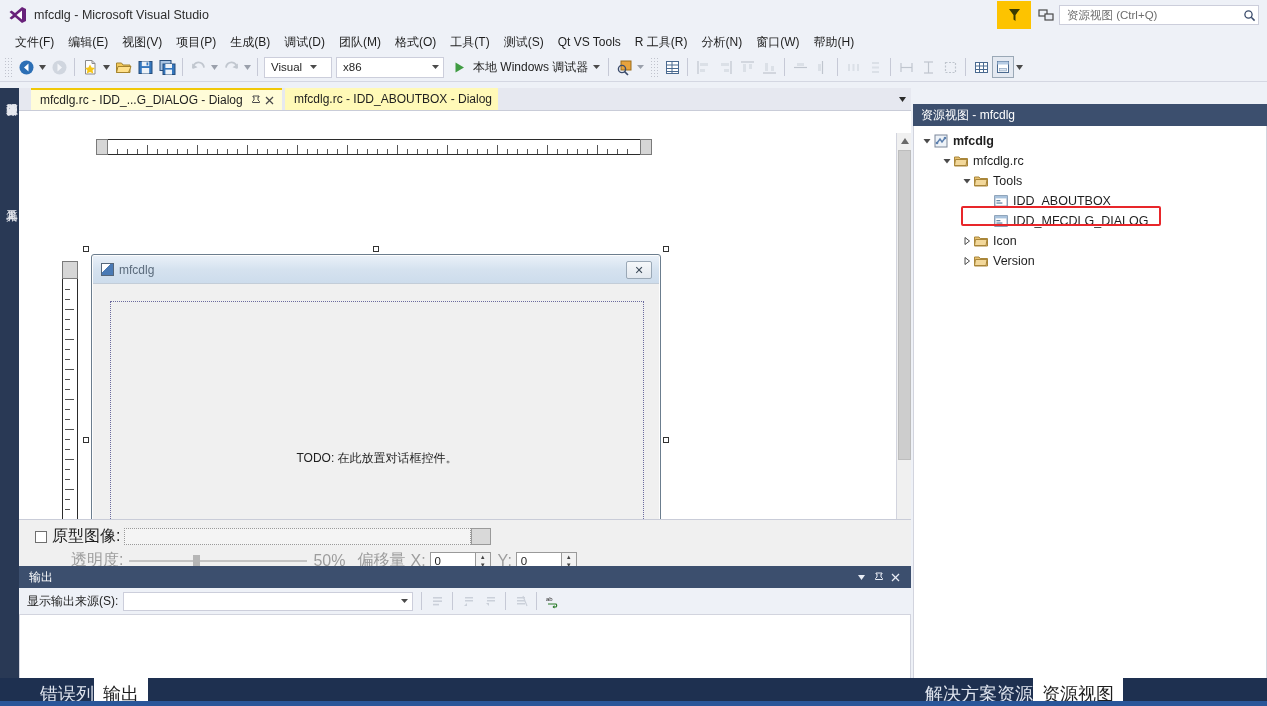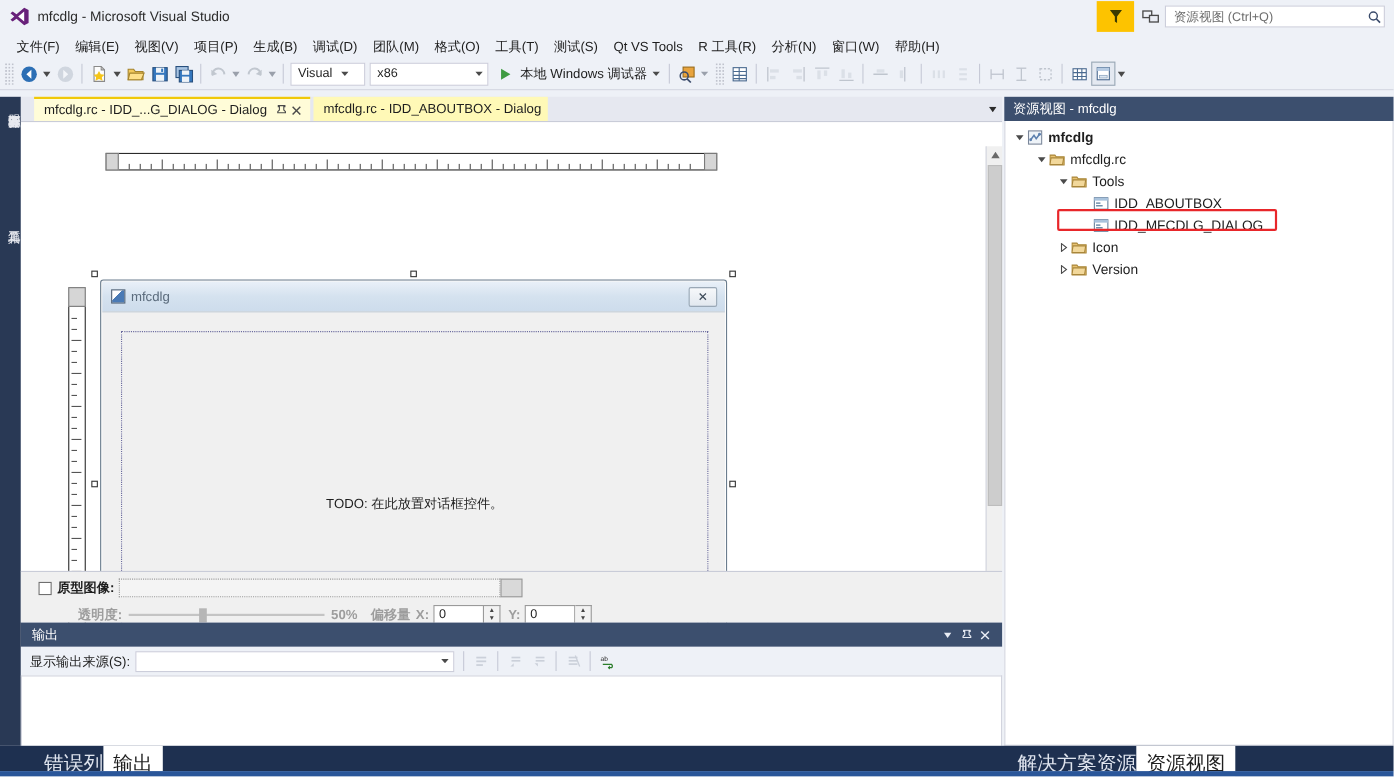--- a/index.html
+++ b/index.html
@@ -190,21 +190,21 @@
 
   
   .proto-bar {
     position:absolute; left:0; bottom:0; width:892px; height:47px;
     background:#f0f0f0; border-top:1px solid #c9ccd8;
   }
   .pb-row { position:absolute; display:flex; align-items:center; }
   .pb-check {
     width:12px; height:12px; background:#fff; border:1px solid #6f6f6f; margin-right:5px;
   }
-  .pb-label { font-size:12px; color:#1e1e1e; white-space:nowrap;font-weight:bold; }
+  .pb-label { font-size:16px; color:#1e1e1e; white-space:nowrap; }
   .pb-label.dim { color:#9d9d9d; }
   .pb-textbox {
     height:17px; background:#f4f4f4; border:1px dotted #9a9a9a;
   }
   .pb-browse {
     width:20px; height:17px; background:#d9d9d9; border:1px solid #9a9a9a;
   }
   .pb-slider { position:relative; width:178px; height:14px; }
   .pb-slider .track { position:absolute; left:0; top:6px; width:178px; height:2px; background:#c4c4c4; }
   .pb-slider .knob { position:absolute; left:64px; top:1px; width:7px; height:13px; background:#b6b6b6; }
@@ -238,21 +238,21 @@
     width:290px; height:19px; background:#fff; border:1px solid #cccedb;
     display:flex; align-items:center; margin-left:5px;
   }
   .op-combo .ca { margin-left:auto; width:16px; display:flex; align-items:center; justify-content:center; }
   .op-body {
     position:absolute; left:0; top:48px; width:892px; height:64px;
     background:#ffffff; border:1px solid #d2d4de; border-bottom:none;
   }
 
   
-  .right-pane { position:absolute; left:913px; top:88px; width:354px; height:590px; background:#eef1f7; }
+  .right-pane { position:absolute; left:913px; top:104px; width:354px; height:590px; background:#eef1f7; }
   .rp-header {
     position:absolute; left:0; top:0; width:354px; height:22px;
     background:#3c4f6e; display:flex; align-items:center;
   }
   .rp-title { color:#fff; font-size:12px; padding-left:8px; }
   .rp-body {
     position:absolute; left:0; top:22px; width:354px; height:568px;
     background:#fff; border:1px solid #d2d4de; border-top:none;
   }
   .tree-node {

